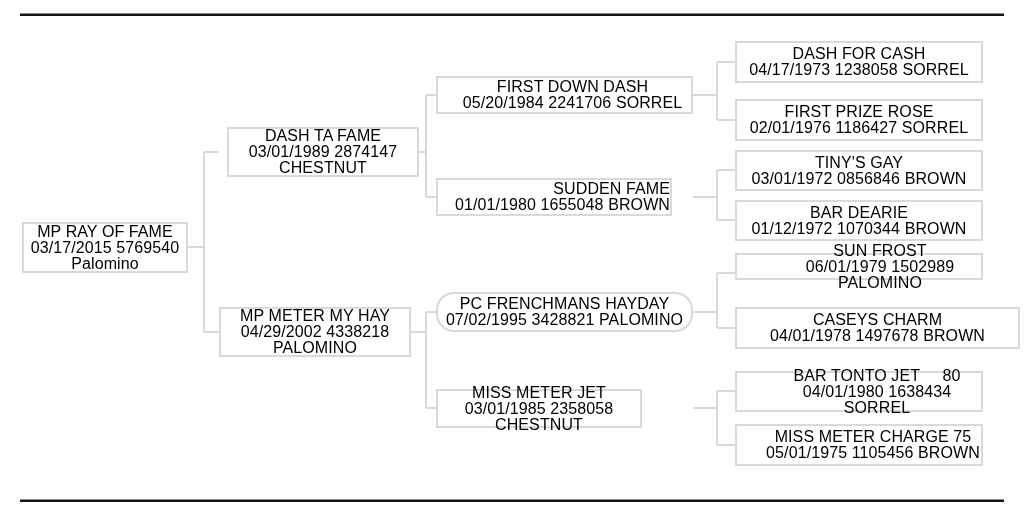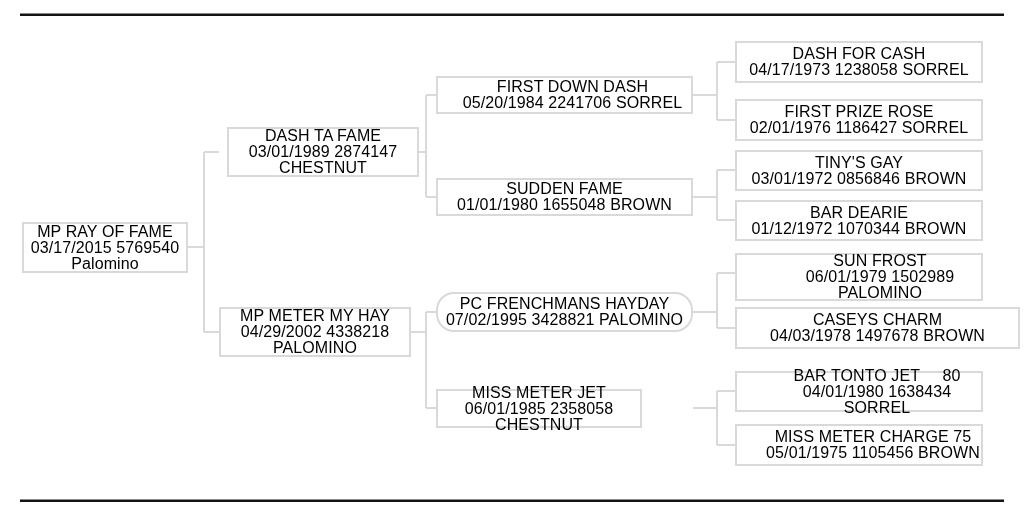--- a/index.html
+++ b/index.html
@@ -96,33 +96,33 @@
     <div class="bname">MP METER MY HAY</div>
     <div class="bline">04/29/2002 4338218</div>
     <div class="bline">PALOMINO</div>
   </div>
 
   <div class="pbox" style="left:436px; top:76px; width:257px; height:38px;padding-left:16px;">
     <div class="bname">FIRST DOWN DASH</div>
     <div class="bline">05/20/1984 2241706 SORREL</div>
   </div>
 
-  <div class="pbox" style="left:436px; top:178px; width:257px; height:38px;">
+  <div class="pbox" style="left:436px; top:178px; width:236px; height:38px;text-align:right;">
     <div class="bname">SUDDEN FAME</div>
     <div class="bline">01/01/1980 1655048 BROWN</div>
   </div>
 
   <div class="pbox" style="left:436px; top:292px; width:257px; height:40px;border-radius:18px;">
     <div class="bname">PC FRENCHMANS HAYDAY</div>
     <div class="bline">07/02/1995 3428821 PALOMINO</div>
   </div>
 
   <div class="pbox" style="left:436px; top:389px; width:206px; height:39px;">
     <div class="bname">MISS METER JET</div>
-    <div class="bline">06/01/1985 2358058 CHESTNUT</div>
+    <div class="bline">03/01/1985 2358058 CHESTNUT</div>
   </div>
 
   <div class="pbox" style="left:735px; top:41px; width:248px; height:42px;">
     <div class="bname">DASH FOR CASH</div>
     <div class="bline">04/17/1973 1238058 SORREL</div>
   </div>
 
   <div class="pbox" style="left:735px; top:99px; width:248px; height:42px;">
     <div class="bname">FIRST PRIZE ROSE</div>
     <div class="bline">02/01/1976 1186427 SORREL</div>
@@ -131,28 +131,28 @@
   <div class="pbox" style="left:735px; top:150px; width:248px; height:41px;">
     <div class="bname">TINY'S GAY</div>
     <div class="bline">03/01/1972 0856846 BROWN</div>
   </div>
 
   <div class="pbox" style="left:735px; top:200px; width:248px; height:41px;">
     <div class="bname">BAR DEARIE</div>
     <div class="bline">01/12/1972 1070344 BROWN</div>
   </div>
 
-  <div class="pbox" style="left:735px; top:253px; width:248px; height:48px;padding-left:42px;">
+  <div class="pbox" style="left:735px; top:253px; width:248px; height:27px;padding-left:42px;">
     <div class="bname">SUN FROST</div>
     <div class="bline">06/01/1979 1502989 PALOMINO</div>
   </div>
 
   <div class="pbox" style="left:735px; top:307px; width:285px; height:42px;">
     <div class="bname">CASEYS CHARM</div>
-    <div class="bline">04/03/1978 1497678 BROWN</div>
+    <div class="bline">04/01/1978 1497678 BROWN</div>
   </div>
 
   <div class="pbox" style="left:735px; top:371px; width:248px; height:41px;padding-left:36px;">
     <div class="bname">BAR TONTO JET     80</div>
     <div class="bline">04/01/1980 1638434 SORREL</div>
   </div>
 
   <div class="pbox" style="left:735px; top:424px; width:248px; height:42px;padding-left:28px;">
     <div class="bname">MISS METER CHARGE 75</div>
     <div class="bline">05/01/1975 1105456 BROWN</div>

